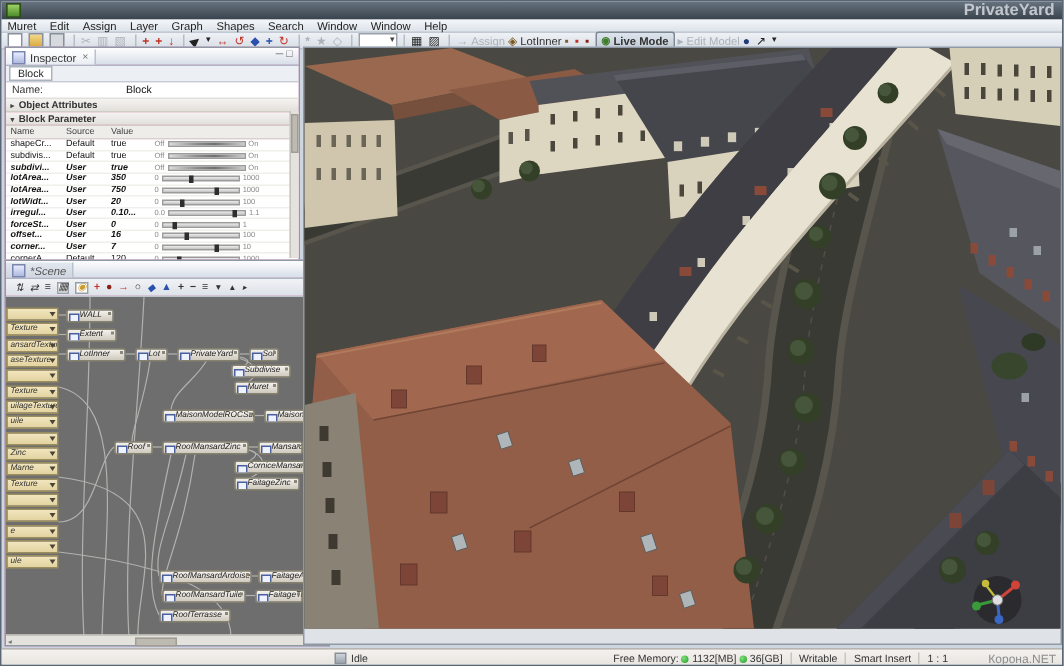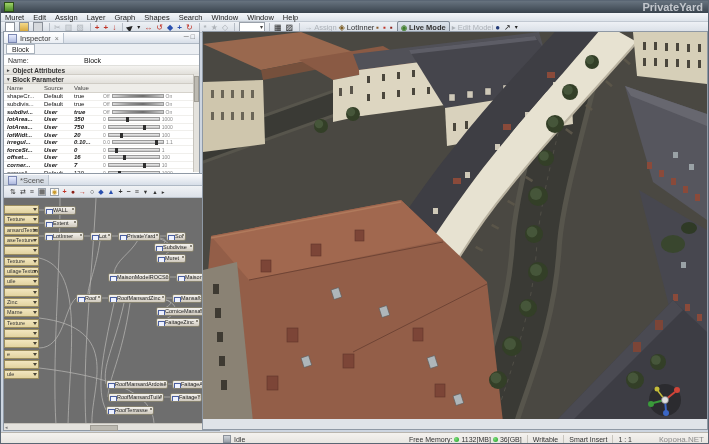--- a/index.html
+++ b/index.html
@@ -60,21 +60,21 @@
   .rows{background:#fff;position:relative;}
   .prow{display:flex;align-items:center;height:6.65px;font-size:6px;color:#111;border-bottom:1px solid #f0efec;}
   .prow.user .c-name,.prow.user .c-src,.prow.user .c-val{font-weight:bold;font-style:italic;}
   .lmin,.lmax{font-style:normal;font-size:5px;color:#888;margin:0 2px;white-space:nowrap;}
   .track{position:relative;display:inline-block;width:52px;height:4px;background:linear-gradient(#ececec,#c2c2c2);border:1px solid #9b9b9b;box-sizing:border-box;}
   .prow.toggle .track{background:linear-gradient(90deg,#dcdcdc,#8f8f8f 35%,#6f6f6f 60%,#cdcdcd);}
   .knob{position:absolute;top:-1px;left:var(--pos,10%);width:3px;height:5px;background:#2e2e2e;}
   .vsb{position:absolute;right:0;top:0;width:5px;height:100%;background:#e4e2dd;border-left:1px solid #c6c3bc;}
   .vsb .thumb{position:absolute;left:0;top:2px;width:5px;height:26px;background:#bdbab2;border:1px solid #a09d95;box-sizing:border-box;}
   
-  #scenepanel{left:2px;top:172px;width:217px;height:258px;}
+  #scenepanel{left:2px;top:172px;width:217px;height:258px;font-style:italic;}
   .gtoolbar{height:11px;background:linear-gradient(#f0f2f5,#dde2e9);border-bottom:1px solid #bcc3cc;display:flex;align-items:center;padding-left:4px;}
   .gi{font-size:7px;margin:0 2px;color:#333;}
   .gi.blue{color:#2a4fae;}.gi.red{color:#c23327;}.gi.dkred{color:#8a1f16;}.gi.amber{color:#c99a2e;}.gi.b{font-weight:bold;}.gi.sm{font-size:5.5px;}
   .gi.box{border:1px solid #98a0aa;background:#fff;line-height:6px;}
   .gcanvas{position:relative;height:227px;background:#6e6e6e;overflow:hidden;}
   .gedges{position:absolute;left:0;top:0;}
   .anode{position:absolute;left:0;width:35px;height:9px;background:linear-gradient(#f2e6bf,#e2d3a0);border:1px solid #9b8d5e;box-sizing:border-box;font-size:5.5px;color:#333;line-height:7px;padding-left:2px;overflow:hidden;white-space:nowrap;}
   .anode .dd{position:absolute;right:1px;top:2px;width:0;height:0;border-left:2px solid transparent;border-right:2px solid transparent;border-top:3px solid #4a4436;}
   .rnode{position:absolute;height:9px;background:linear-gradient(#f4f2ee,#cfc9bd);border:1px solid #85816f;border-radius:2px;box-sizing:border-box;font-size:5.5px;color:#222;line-height:7px;padding-left:8px;overflow:hidden;white-space:nowrap;}
   .rnode .cb{position:absolute;left:1px;top:1.5px;width:4.5px;height:4.5px;background:#eef2ff;border:1px solid #4a5fa0;}

